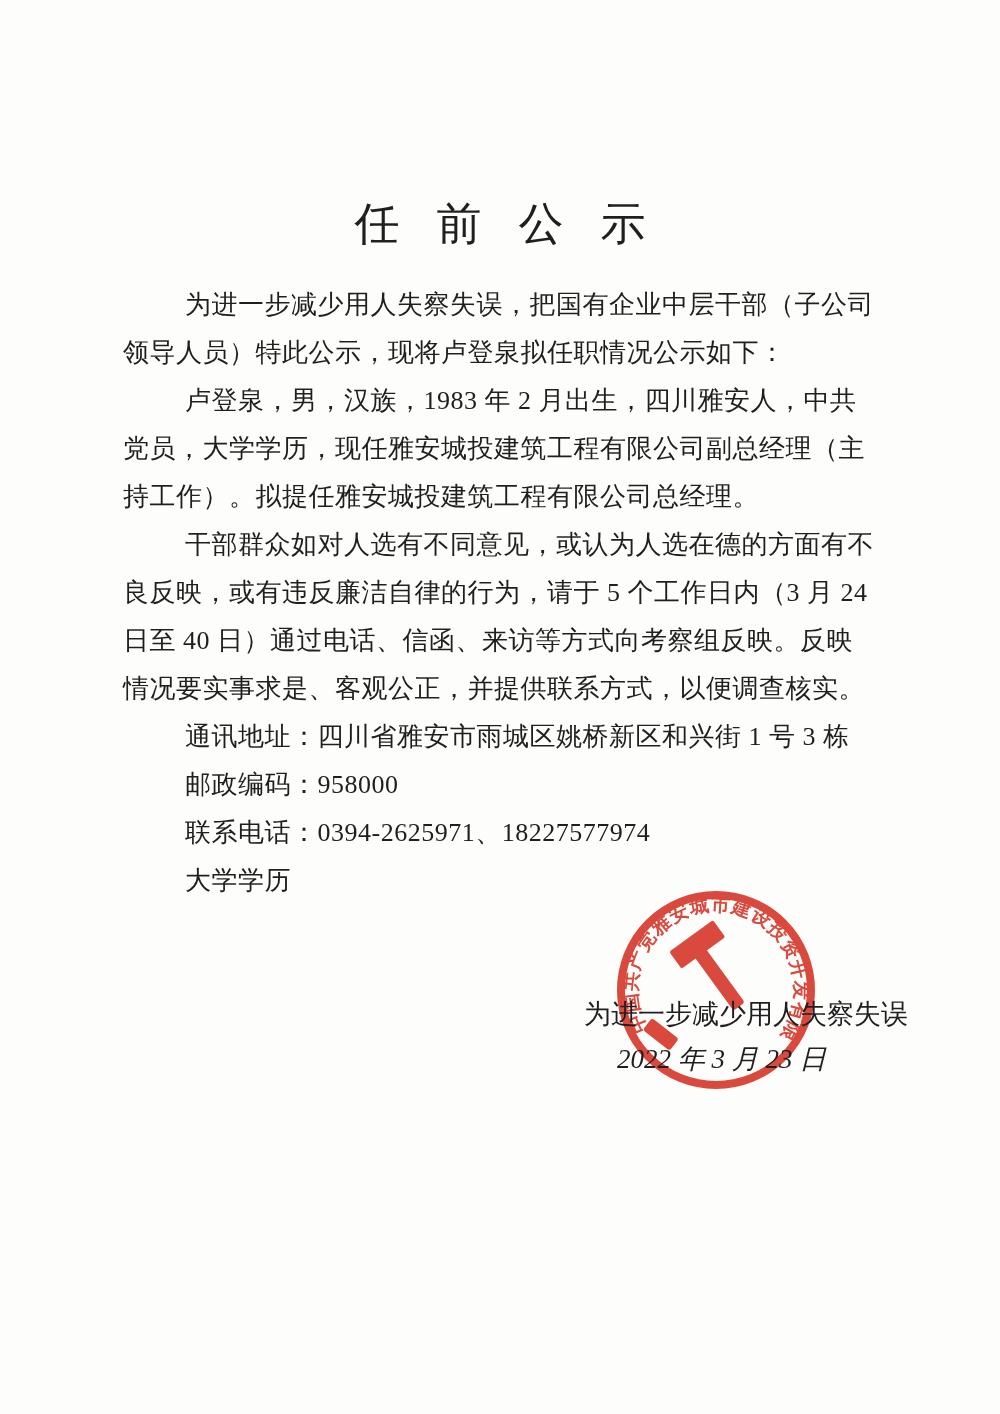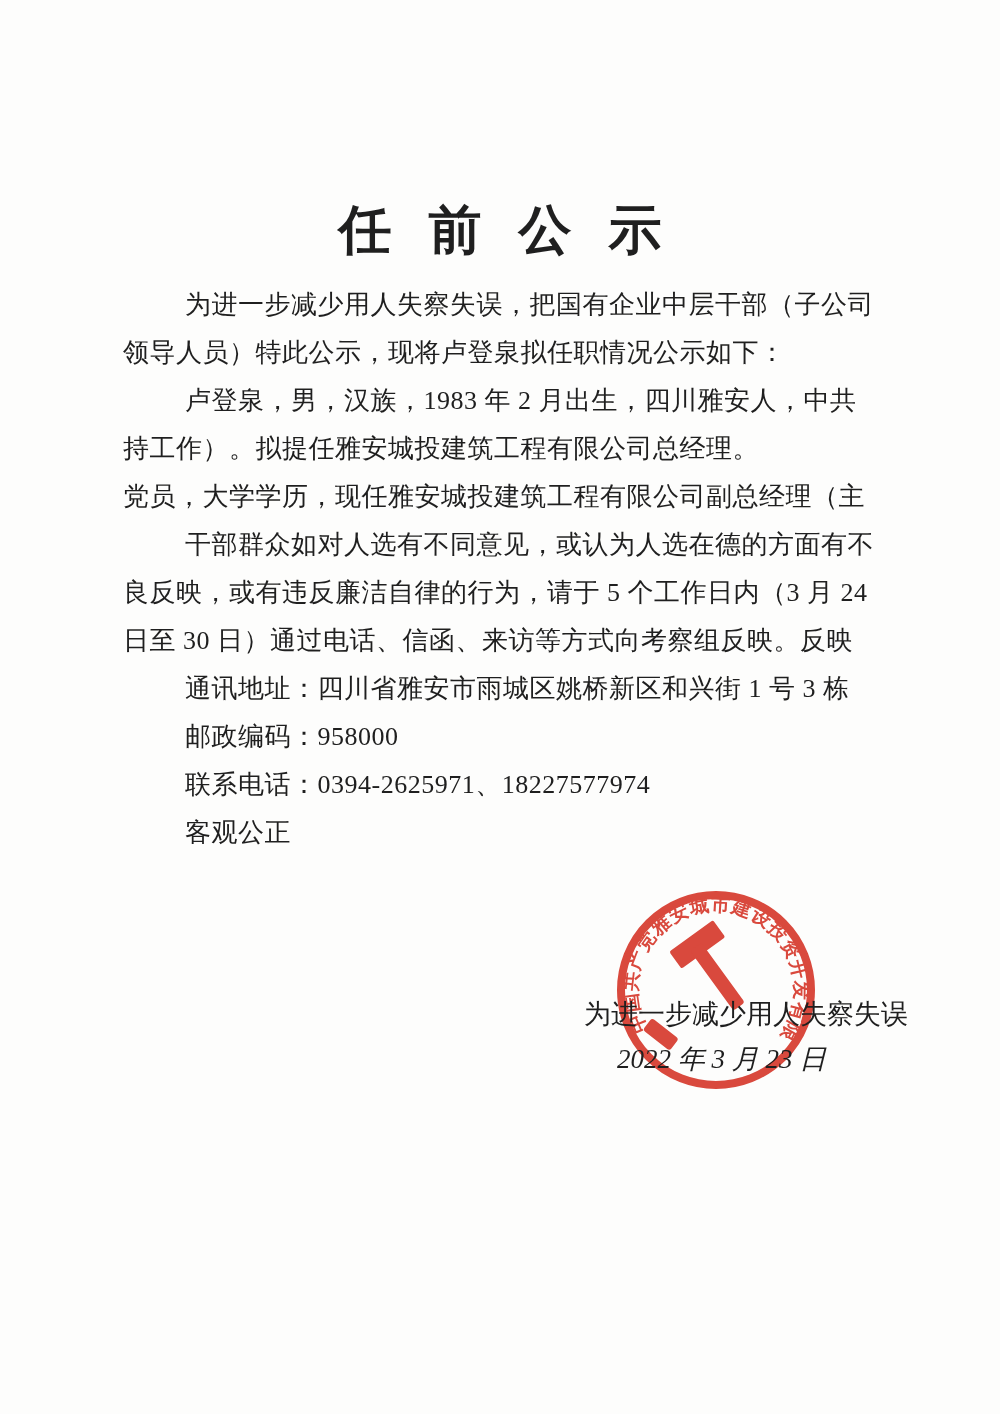--- a/index.html
+++ b/index.html
@@ -16,22 +16,22 @@
     overflow: hidden;
     font-family: "Liberation Serif", "DejaVu Serif", serif;
     color: #1f1f1f;
   }
   .doc-title {
     position: absolute;
     top: 168px;
     left: 0;
     right: 0;
     text-align: center;
-    font-size: 53px;
-    font-weight: bold;
+    font-size: 45px;
+    font-weight: normal;
     letter-spacing: 37px;
     padding-left: 37px; 
     line-height: 52px;
     white-space: nowrap;
   }
   .doc-body {
     position: absolute;
     top: 281px;
     left: 123px;
     width: 770px;
@@ -87,29 +87,30 @@
 <body>
 
 <div class="page">
 
   <h1 class="doc-title">任前公示</h1>
 
   <div class="doc-body">
     <div class="body-line indent">为进一步减少用人失察失误，把国有企业中层干部（子公司</div>
     <div class="body-line">领导人员）特此公示，现将卢登泉拟任职情况公示如下：</div>
     <div class="body-line indent">卢登泉，男，汉族，1983 年 2 月出生，四川雅安人，中共</div>
+    <div class="body-line">党员，大学学历，现任雅安城投建筑工程有限公司副总经理（主</div>
     <div class="body-line">持工作）。拟提任雅安城投建筑工程有限公司总经理。</div>
-    <div class="body-line">党员，大学学历，现任雅安城投建筑工程有限公司副总经理（主</div>
     <div class="body-line indent">干部群众如对人选有不同意见，或认为人选在德的方面有不</div>
     <div class="body-line">良反映，或有违反廉洁自律的行为，请于 5 个工作日内（3 月 24</div>
-    <div class="body-line">日至 30 日）通过电话、信函、来访等方式向考察组反映。反映</div>
+    <div class="body-line">日至 40 日）通过电话、信函、来访等方式向考察组反映。反映</div>
+    <div class="body-line">情况要实事求是、客观公正，并提供联系方式，以便调查核实。</div>
     <div class="body-line indent">通讯地址：四川省雅安市雨城区姚桥新区和兴街 1 号 3 栋</div>
     <div class="body-line indent">邮政编码：958000</div>
     <div class="body-line indent">联系电话：0394-2625971、18227577974</div>
-    <div class="body-line indent">客观公正</div>
+    <div class="body-line indent">大学学历</div>
   </div>
 
   <div class="signature-org">为进一步减少用人失察失误</div>
   <div class="signature-date">2022 年 3 月 23 日</div>
 
   <div class="seal">
     <svg width="220" height="220" viewBox="0 0 220 220" xmlns="http://www.w3.org/2000/svg">
 
       <circle cx="110" cy="110" r="95" fill="none" stroke="#d8392c" stroke-width="8"></circle>
 

